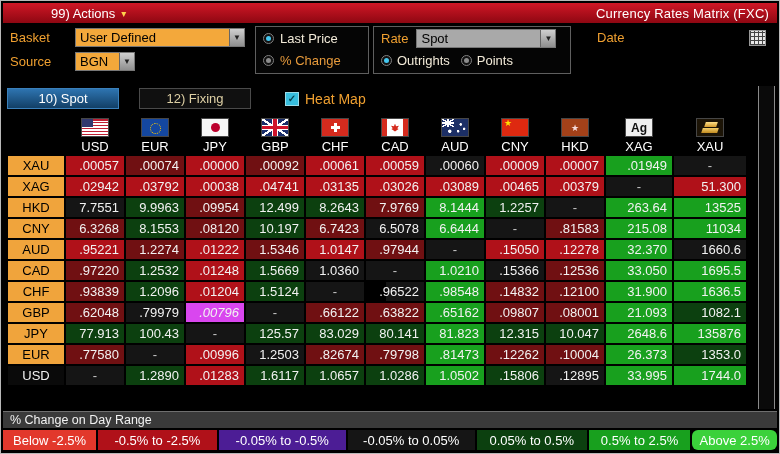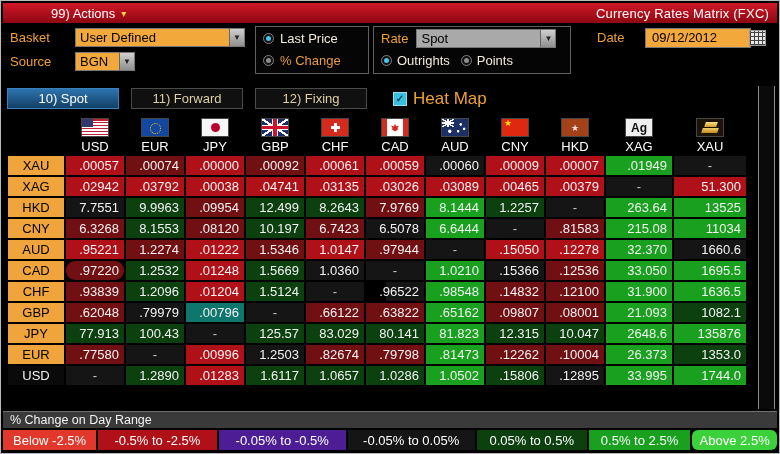--- a/index.html
+++ b/index.html
@@ -25,26 +25,26 @@
   .radio.sel::after{background:#45c8f0;}
   .radio.unsel::after{background:#8d8d8d;}
   .r-lbl-white{color:#f2ead8;}
   .r-lbl-orange{color:#e89b3c;}
   .rate-line{display:flex;align-items:center;height:22px;padding-left:7px;gap:8px;}
   .date-field{position:absolute;height:17px;background:#f3a83b;color:#000;border:1px solid #777;padding:1px 6px 0 6px;}
   .cal-btn{position:absolute;width:15px;height:14px;background:#e8e8e8;border:1px solid #999;
     background-image:repeating-linear-gradient(0deg,#444 0 1px,transparent 1px 4px),repeating-linear-gradient(90deg,#444 0 1px,transparent 1px 4px);}
 
   
-  .tabs{position:absolute;top:87px;left:6px;right:26px;height:21px;display:flex;align-items:center;gap:12px;}
+  .tabs{position:absolute;top:87px;left:6px;right:26px;height:21px;display:flex;align-items:center;gap:20px;}
   .tab{width:110px;height:19px;display:flex;align-items:center;justify-content:center;font-size:13px;background:#101010;border:1px solid #4a4a4a;color:#ddcfa4;}
   .tab.active{background:linear-gradient(#2e74b0,#123f66);border-color:#3a80bb;color:#fff;}
   .heatmap-wrap{display:flex;align-items:center;gap:6px;margin-left:14px;}
   .checkbox{width:12px;height:12px;background:#38bede;border:1px solid #9adce9;color:#06414f;font-size:10px;line-height:11px;text-align:center;font-weight:bold;}
-  .heatmap-lbl{color:#f0a030;font-size:17px;}
+  .heatmap-lbl{color:#f0a030;font-size:14px;}
 
   
   .matrix{position:absolute;top:113px;left:7px;display:grid;grid-template-columns:56px repeat(9,58px) 66px 72px;column-gap:2px;row-gap:2px;}
   .corner{background:transparent;}
   .colhead{display:flex;flex-direction:column;align-items:center;justify-content:flex-end;gap:3px;height:40px;}
   .code{color:#fff;font-size:13px;}
   .cell{height:19px;font-size:13px;color:#f2f2f2;display:flex;align-items:center;justify-content:flex-end;padding-right:5px;box-sizing:border-box;}
   .cell.dash{justify-content:center;padding-right:0;color:#c9c9c9;}
   .rowlab{height:19px;display:flex;align-items:center;justify-content:center;font-size:13px;}
   .rowlab.orange{background:#f0a43c;color:#000;}
@@ -145,27 +145,25 @@
       </div>
       <div class="radio-line" style="gap:5px">
         <span class="radio sel"></span>
         <span class="r-lbl-white">Outrights</span>
         <span class="radio unsel" style="margin-left:6px"></span>
         <span class="r-lbl-white">Points</span>
       </div>
     </div>
 
     <span class="ctl-lbl" style="left:594px;top:4px">Date</span>
-    <div class="date-field" style="left:642px;top:2px;width:92px">09/12/2012</div>
     <div class="cal-btn" style="left:746px;top:4px"></div>
   </div>
 
   <div class="tabs">
     <div class="tab active">10) Spot</div>
-    <div class="tab">11) Forward</div>
     <div class="tab">12) Fixing</div>
     <div class="heatmap-wrap">
       <span class="checkbox">✓</span>
       <span class="heatmap-lbl">Heat Map</span>
     </div>
   </div>
 
   <div class="matrix">
       <div class="corner"></div>
       <div class="colhead">
@@ -285,21 +283,21 @@
       <div class="cell" style="background: rgb(176, 17, 25);">.01222</div>
       <div class="cell" style="background: rgb(112, 16, 18);">1.5346</div>
       <div class="cell" style="background: rgb(176, 17, 25);">1.0147</div>
       <div class="cell" style="background: rgb(112, 16, 18);">.97944</div>
       <div class="cell dash" style="background: rgb(21, 21, 21);">-</div>
       <div class="cell" style="background: rgb(176, 17, 25);">.15050</div>
       <div class="cell" style="background: rgb(176, 17, 25);">.12278</div>
       <div class="cell" style="background: rgb(24, 160, 30);">32.370</div>
       <div class="cell" style="background: rgb(21, 21, 21);">1660.6</div>
       <div class="rowlab orange">CAD</div>
-      <div class="cell" style="background: rgb(112, 16, 18); border-radius: 9px;">.97220</div>
+      <div class="cell" style="background: rgb(112, 16, 18);">.97220</div>
       <div class="cell" style="background: rgb(12, 64, 15);">1.2532</div>
       <div class="cell" style="background: rgb(176, 17, 25);">.01248</div>
       <div class="cell" style="background: rgb(12, 64, 15);">1.5669</div>
       <div class="cell" style="background: rgb(21, 21, 21);">1.0360</div>
       <div class="cell dash" style="background: rgb(21, 21, 21);">-</div>
       <div class="cell" style="background: rgb(24, 160, 30);">1.0210</div>
       <div class="cell" style="background: rgb(21, 21, 21);">.15366</div>
       <div class="cell" style="background: rgb(112, 16, 18);">.12536</div>
       <div class="cell" style="background: rgb(24, 160, 30);">33.050</div>
       <div class="cell" style="background: rgb(24, 160, 30);">1695.5</div>
@@ -311,21 +309,21 @@
       <div class="cell dash" style="background: rgb(21, 21, 21);">-</div>
       <div class="cell" style="background: rgb(21, 21, 21); margin-left: 20px;">.96522</div>
       <div class="cell" style="background: rgb(24, 160, 30);">.98548</div>
       <div class="cell" style="background: rgb(112, 16, 18);">.14832</div>
       <div class="cell" style="background: rgb(112, 16, 18);">.12100</div>
       <div class="cell" style="background: rgb(24, 160, 30);">31.900</div>
       <div class="cell" style="background: rgb(24, 160, 30);">1636.5</div>
       <div class="rowlab orange">GBP</div>
       <div class="cell" style="background: rgb(112, 16, 18);">.62048</div>
       <div class="cell" style="background: rgb(21, 21, 21);">.79979</div>
-      <div class="cell" style="background: #0f766e;">.00796</div>
+      <div class="cell" style="background: #d946ef; font-style: italic;">.00796</div>
       <div class="cell dash" style="background: rgb(21, 21, 21);">-</div>
       <div class="cell" style="background: rgb(112, 16, 18);">.66122</div>
       <div class="cell" style="background: rgb(112, 16, 18);">.63822</div>
       <div class="cell" style="background: rgb(24, 160, 30);">.65162</div>
       <div class="cell" style="background: rgb(112, 16, 18);">.09807</div>
       <div class="cell" style="background: rgb(112, 16, 18);">.08001</div>
       <div class="cell" style="background: rgb(24, 160, 30);">21.093</div>
       <div class="cell" style="background: rgb(12, 64, 15);">1082.1</div>
       <div class="rowlab orange">JPY</div>
       <div class="cell" style="background: rgb(12, 64, 15);">77.913</div>

